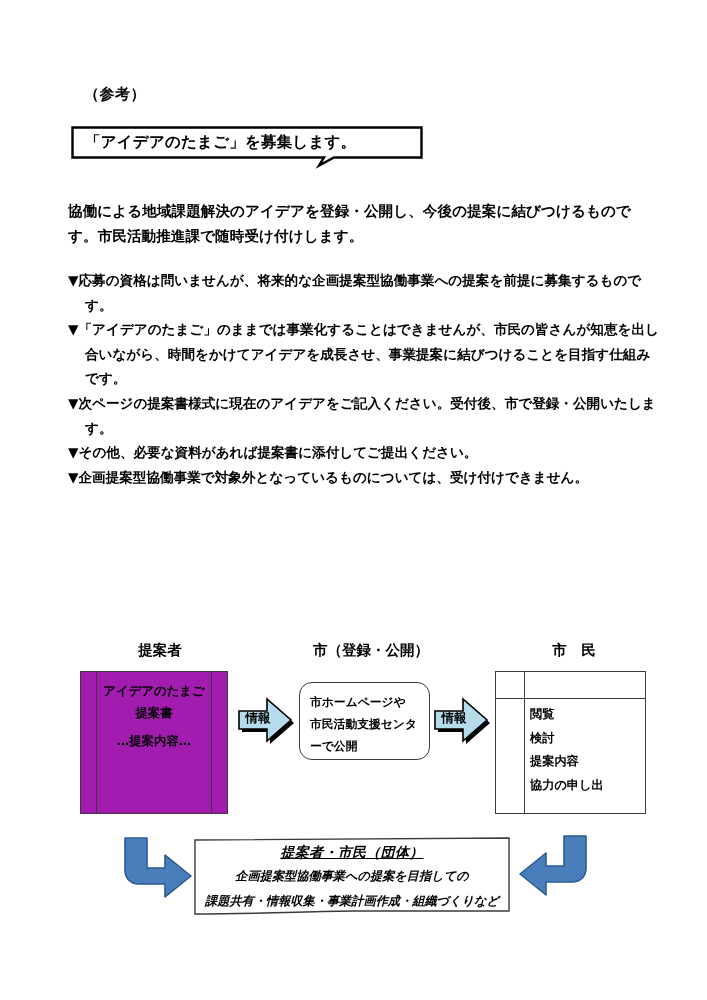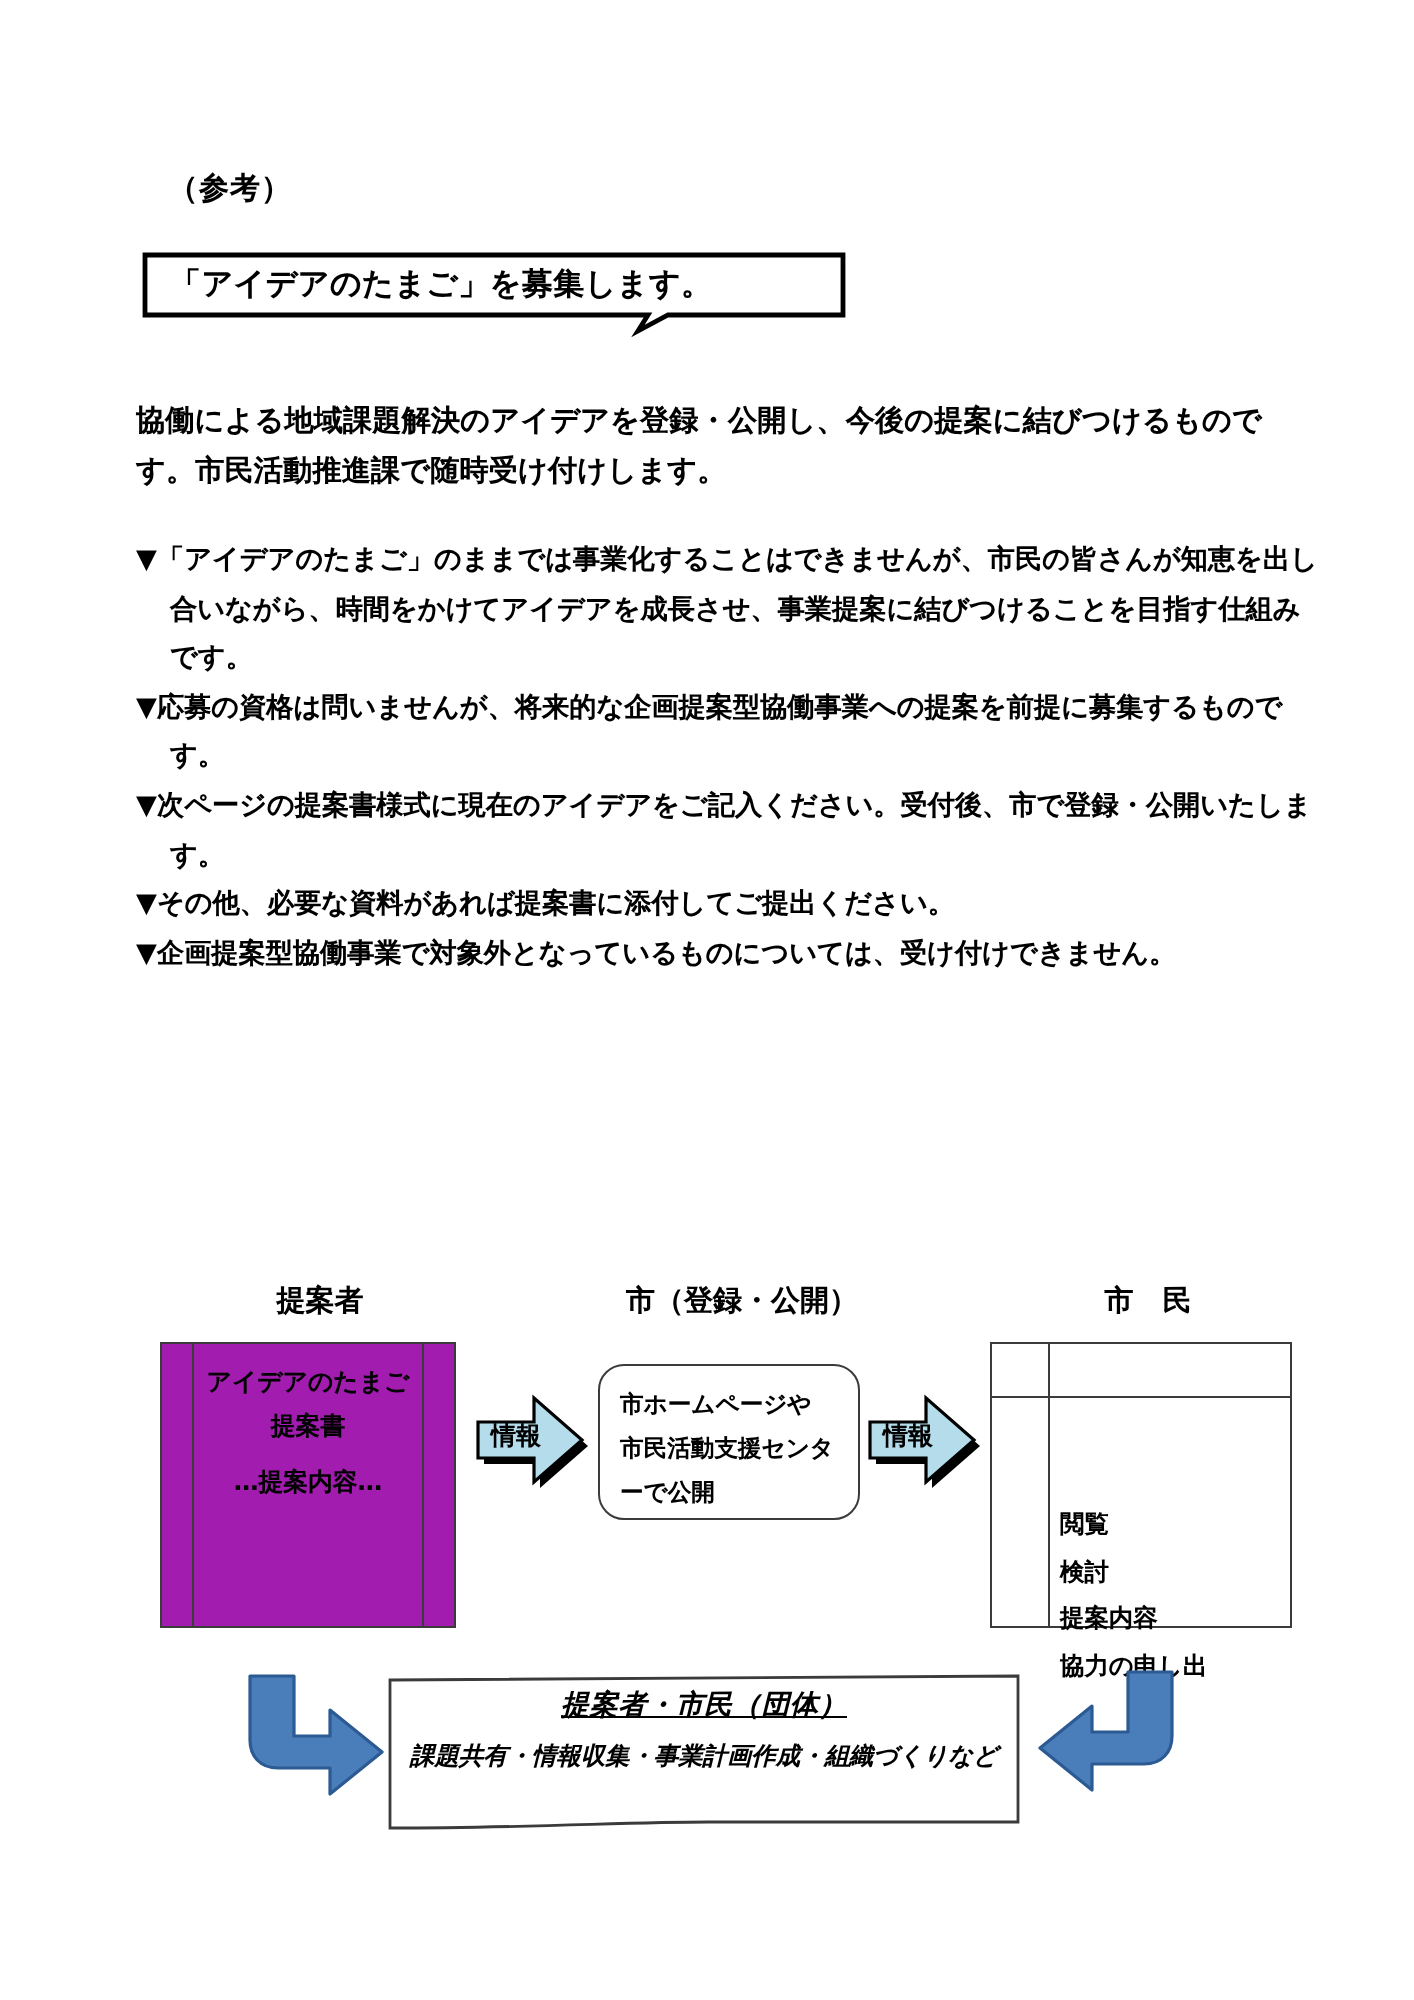--- a/index.html
+++ b/index.html
@@ -188,21 +188,20 @@
     height: 1px;
     background: #3b3b3b;
   }
   .tbl-list {
     position: absolute;
     left: 34px;
     top: 31px;
     font-size: 12.2px;
     font-weight: bold;
     line-height: 23.5px;
-    margin-top: 48px;
   }
 
   
   .info-arrow {
     position: absolute;
     width: 62px;
     height: 52px;
   }
   .info-arrow svg { display: block; width: 100%; height: 100%; }
   .info-arrow .lbl {
@@ -259,22 +258,22 @@
   <div class="callout">
     <svg viewBox="0 0 352 33" preserveAspectRatio="none">
       <path d="M1.5,1.5 L350.5,1.5 L350.5,31.5 L263,31.5 L248,39.5 L253,31.5 L1.5,31.5 Z" fill="#ffffff" stroke="#000000" stroke-width="2.4" stroke-linejoin="miter"></path>
     </svg>
     <div class="callout-text">「アイデアのたまご」を募集します。</div>
   </div>
 
   <div class="lead">協働による地域課題解決のアイデアを登録・公開し、今後の提案に結びつけるものです。市民活動推進課で随時受け付けします。</div>
 
   <div class="bullets">
+    <span class="bullet"><span class="tri">▼</span><span>応募の資格は問いませんが、将来的な企画提案型協働事業への提案を前提に募集するものです。</span></span>
     <span class="bullet"><span class="tri">▼</span><span>「アイデアのたまご」のままでは事業化することはできませんが、市民の皆さんが知恵を出し合いながら、時間をかけてアイデアを成長させ、事業提案に結びつけることを目指す仕組みです。</span></span>
-    <span class="bullet"><span class="tri">▼</span><span>応募の資格は問いませんが、将来的な企画提案型協働事業への提案を前提に募集するものです。</span></span>
     <span class="bullet"><span class="tri">▼</span><span>次ページの提案書様式に現在のアイデアをご記入ください。受付後、市で登録・公開いたします。</span></span>
     <span class="bullet"><span class="tri">▼</span><span>その他、必要な資料があれば提案書に添付してご提出ください。</span></span>
     <span class="bullet"><span class="tri">▼</span><span>企画提案型協働事業で対象外となっているものについては、受け付けできません。</span></span>
   </div>
 
 
   <div class="col-head c1">提案者</div>
   <div class="col-head c2">市（登録・公開）</div>
   <div class="col-head c3">市　民</div>
 
@@ -327,20 +326,21 @@
                C13,49 8,43 8,35 Z" fill="#4a7ebb" stroke="#2c5a92" stroke-width="1.6" stroke-linejoin="round"></path>
     </svg>
   </div>
 
   <div class="bottom-box">
     <svg viewBox="0 0 316 78" preserveAspectRatio="none">
       <path d="M1,3 L315,1 L315,74 L160,74 C120,74 70,77 1,77 Z" fill="#ffffff" stroke="#3b3b3b" stroke-width="1.4"></path>
     </svg>
     <div class="bottom-inner">
       <div class="bb-title">提案者・市民（団体）</div>
+      <div class="bb-l1">企画提案型協働事業への提案を目指しての</div>
       <div class="bb-l2">課題共有・情報収集・事業計画作成・組織づくりなど</div>
     </div>
   </div>
 
   <div class="ret-arrow right">
     <svg viewBox="0 0 78 66">
       <path d="M70,3 L48,3 L48,33 L30,33 L30,20 L4,41 L30,62 L30,49 L56,49
                C65,49 70,43 70,35 Z" fill="#4a7ebb" stroke="#2c5a92" stroke-width="1.6" stroke-linejoin="round"></path>
     </svg>
   </div>

